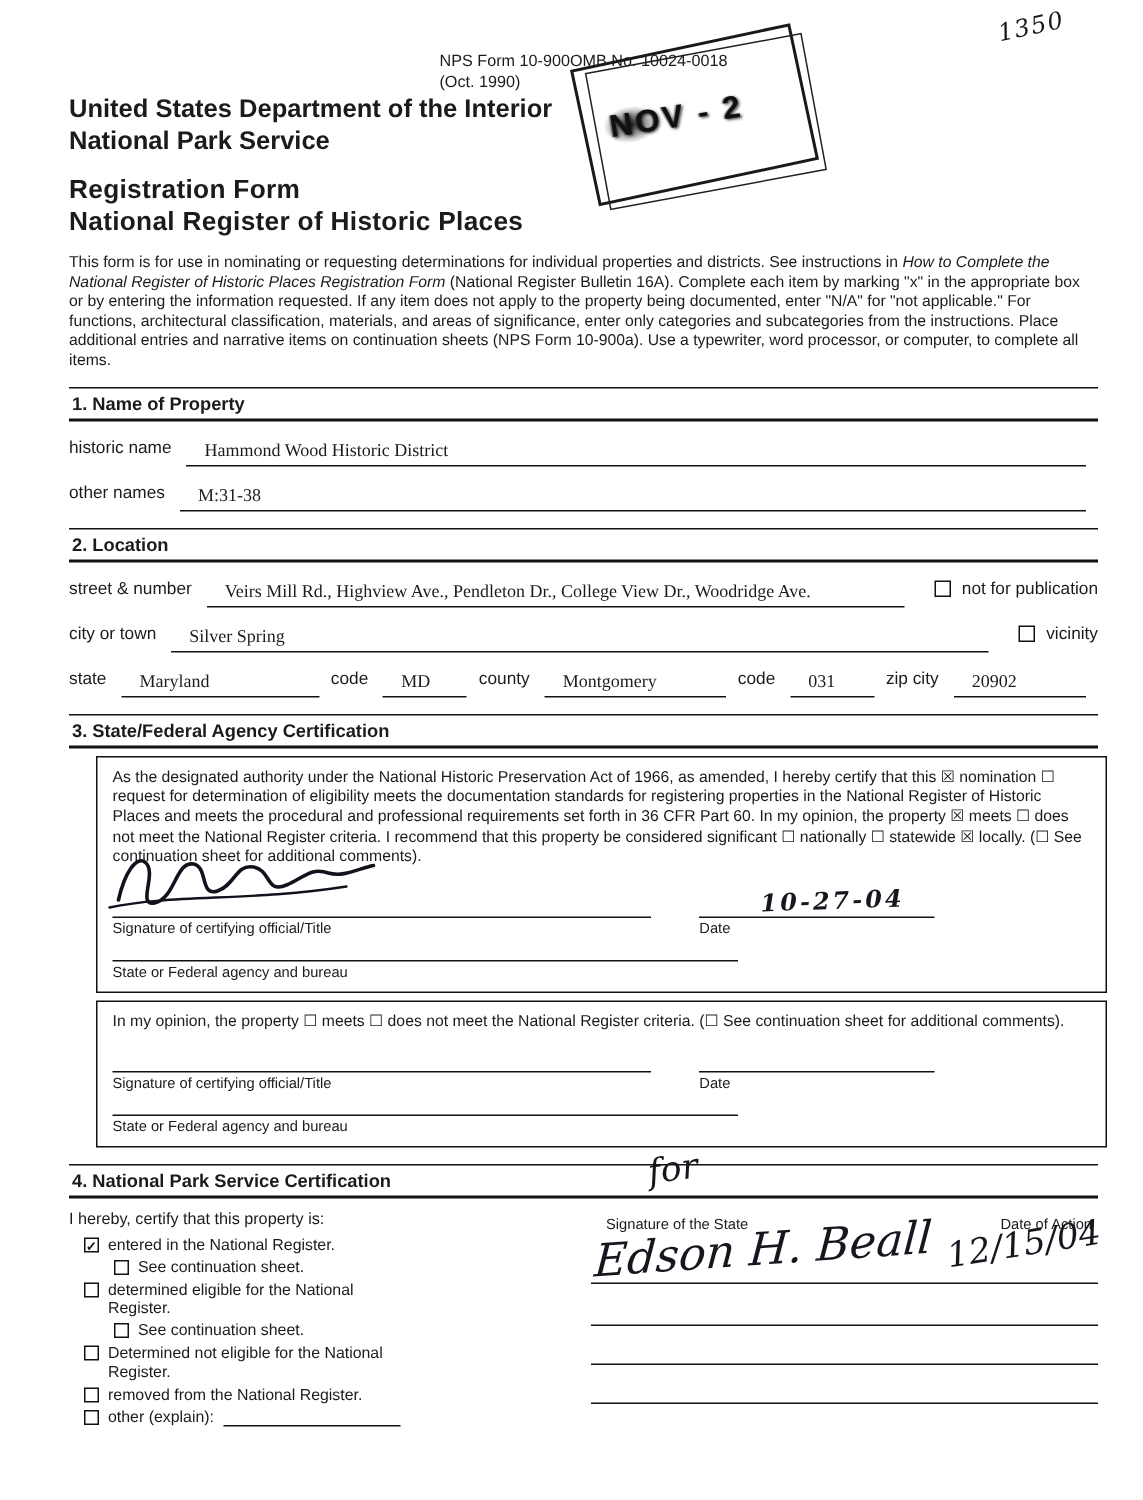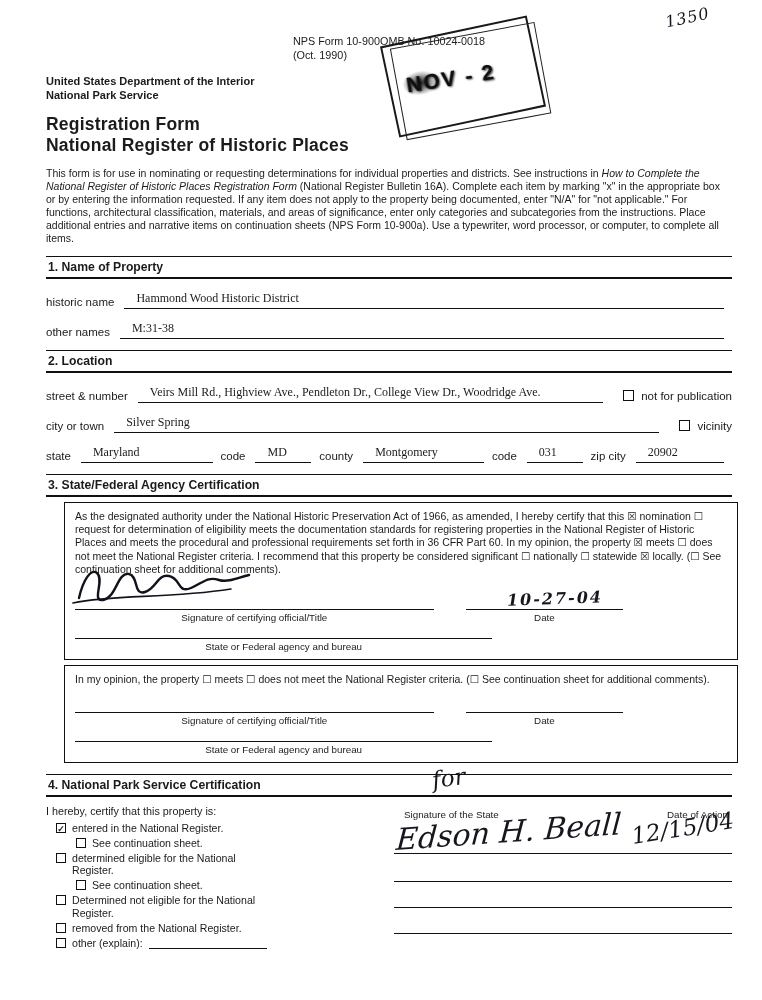--- a/index.html
+++ b/index.html
@@ -3,21 +3,21 @@
 <meta charset="utf-8">
 <style>
   * { margin:0; padding:0; box-sizing:border-box; }
   html,body { background:#ffffff; }
   body { font-family:"Liberation Sans", sans-serif; color:#1b1b1b; }
   .page { position:relative; width:762px; height:1000px; background:#fff; margin:0 auto;
           padding:34px 30px 0 46px; overflow:hidden; }
 
   
   .toprow { display:flex; justify-content:center; font-size:10.8px; line-height:1.3; }
-  .dept { font-weight:bold; font-size:11px; line-height:1.25; margin-top:13px; }
+  .dept { font-weight:bold; font-size:17px; line-height:1.25; }
   .title { font-weight:bold; font-size:17.5px; line-height:1.2; margin-top:11px; letter-spacing:.2px; }
 
   .pagenum { position:absolute; top:8px; right:52px; font-size:16px; letter-spacing:1px;
              transform:rotate(-12deg); color:#2a2a33; }
   .hand { font-family:"DejaVu Serif", serif; font-style:italic; color:#16161f; }
 
   
   .stamp { position:absolute; left:388px; top:30px; width:150px; height:93px;
            border:2.2px solid #191919; transform:rotate(-12deg); }
   .stamp::before { content:""; position:absolute; inset:4px -7px -8px 6px;
@@ -29,39 +29,39 @@
                 letter-spacing:2px; transform:rotate(3deg); color:#101010;
                 text-shadow:1px 1px 2px rgba(10,10,10,.75), -1px 0 1px rgba(25,25,25,.5); }
 
   .intro { font-size:10.5px; line-height:1.24; margin-top:11px; }
 
   
   .sec-head { margin-top:11px; border-top:1.4px solid #111; border-bottom:2.4px solid #111;
               font-weight:bold; font-size:12.2px; padding:3px 2px 3px; }
 
   
-  .frow { display:flex; align-items:flex-end; margin-top:12px; font-size:11.5px; }
+  .frow { display:flex; margin-top:12px; font-size:11.5px; }
   .flabel { white-space:nowrap; margin-right:10px; padding-bottom:1px; }
   .fvalue { flex:1; border-bottom:1.2px solid #111; font-family:"Liberation Serif", serif;
             font-size:12px; padding:0 4px 2px 12px; min-height:15px; margin-right:8px; }
   .f-st { flex:1.6; } .f-cd { flex:.55; } .f-cty { flex:1.45; } .f-zip { flex:1; }
   .cb { flex:none; width:11px; height:11px; border:1.4px solid #111; margin:0 7px 2px 12px;
         font-size:9px; line-height:10px; text-align:center; font-weight:bold; }
   .cblabel { white-space:nowrap; padding-bottom:1px; }
 
   
   .cert-box { border:1.3px solid #111; margin:5px -6px 0 18px; padding:7px 10px 7px; }
   .cert-text { font-size:10.5px; line-height:1.27; }
   .sig-area { display:flex; margin-top:3px; }
   .sig-main { width:55%; margin-right:5%; position:relative; padding-top:30px; }
   .sig-main.short { padding-top:22px; }
   .sig-date { width:24%; position:relative; padding-top:30px; }
   .sig-date.short { padding-top:22px; }
   .rule { border-top:1.1px solid #111; }
-  .ul-label { font-size:9.8px; padding-top:2px;text-align:center; }
+  .ul-label { font-size:9.8px; padding-top:2px; }
   .agency { width:64%; padding-top:15px; }
   .scribble { position:absolute; left:-4px; bottom:13px; }
   .hand-date { position:absolute; left:26%; bottom:15px; font-size:16px; font-weight:bold;
                letter-spacing:2px; transform:rotate(-2deg); white-space:nowrap; }
 
   
   .s4 { display:flex; margin-top:4px; }
   .s4-left { width:348px; flex:none; }
   .s4-intro { font-size:10.8px; margin:4px 0 5px; }
   .ckrow { display:flex; align-items:flex-start; margin-top:2.5px; font-size:10.6px; line-height:1.18; }

